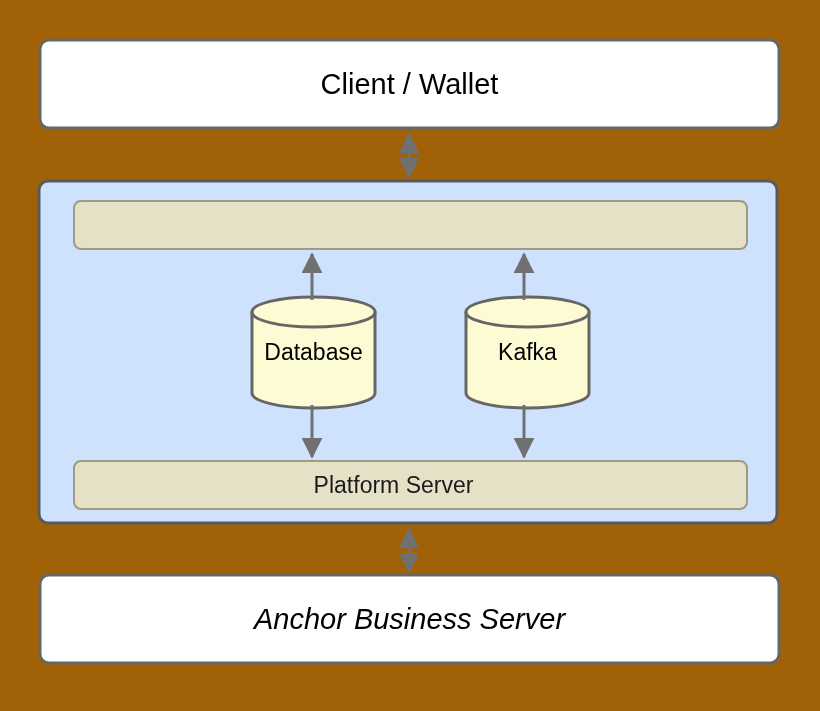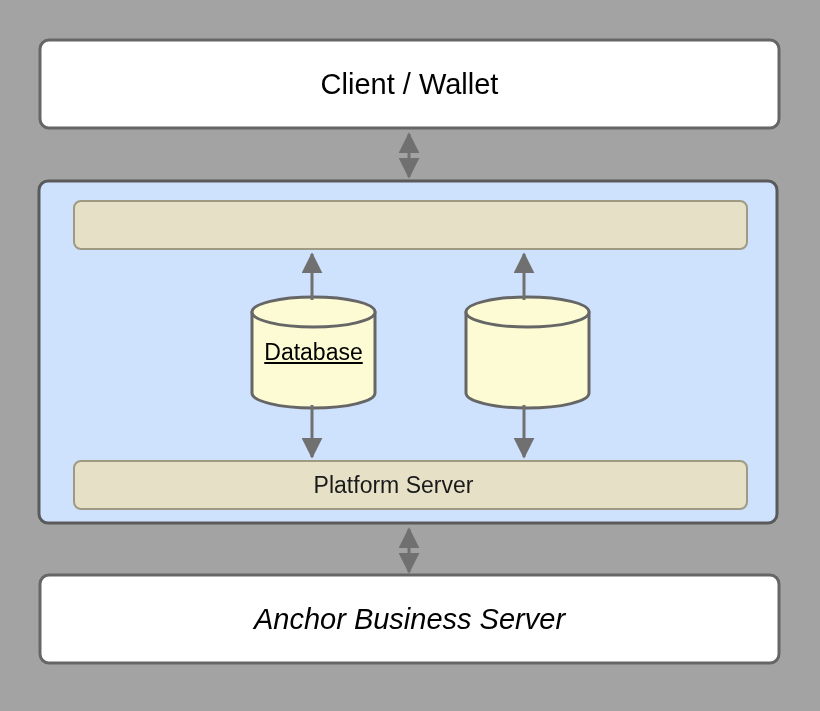--- a/index.html
+++ b/index.html
@@ -11,21 +11,21 @@
   body {
     font-family: "Liberation Sans", sans-serif;
     width: 820px;
     height: 711px;
     overflow: hidden;
   }
   #diagram-canvas {
     position: relative;
     width: 820px;
     height: 711px;
-    background: #a3a3a3;
+    background: #a16207;
   }
   #diagram-svg {
     position: absolute;
     left: 0;
     top: 0;
     width: 820px;
     height: 711px;
     display: block;
   }
   .node-label {
@@ -45,21 +45,20 @@
   }
   
   .label-server {
     font-size: 23px;
     color: #1a1a1a;
   }
   
   .label-store {
     font-size: 23px;
     color: #000000;
-    text-decoration: underline;
   }
 </style>
 </head>
 <body>
 
 <div id="diagram-canvas">
 
   <svg id="diagram-svg" viewBox="0 0 820 711" xmlns="http://www.w3.org/2000/svg">
     <defs>
       <marker id="arrow-up" viewBox="0 0 12 12" refX="6" refY="10" markerWidth="7" markerHeight="7" orient="auto-start-reverse">
@@ -110,18 +109,19 @@
     <line x1="524" y1="405" x2="524" y2="457" stroke="#707070" stroke-width="3" marker-end="url(#arrow-head)"></line>
 
     <line x1="409" y1="529" x2="409" y2="572" stroke="#707070" stroke-width="3" marker-start="url(#arrow-tail)" marker-end="url(#arrow-head)"></line>
   </svg>
 
   <div class="node-label label-outer" style="left:40px; top:40px; width:739px; height:88px;">Client / Wallet</div>
 
 
   <div class="node-label label-store" style="left:243px; top:312px; width:141px; height:81px;">Database</div>
 
+  <div class="node-label label-store" style="left:457px; top:312px; width:141px; height:81px;">Kafka</div>
 
   <div class="node-label label-server" style="left:74px; top:461px; width:639px; height:48px;">Platform Server</div>
 
   <div class="node-label label-outer" style="left:40px; top:575px; width:739px; height:88px;font-style:italic;">Anchor Business Server</div>
 
 </div>
 
 </body></html>

